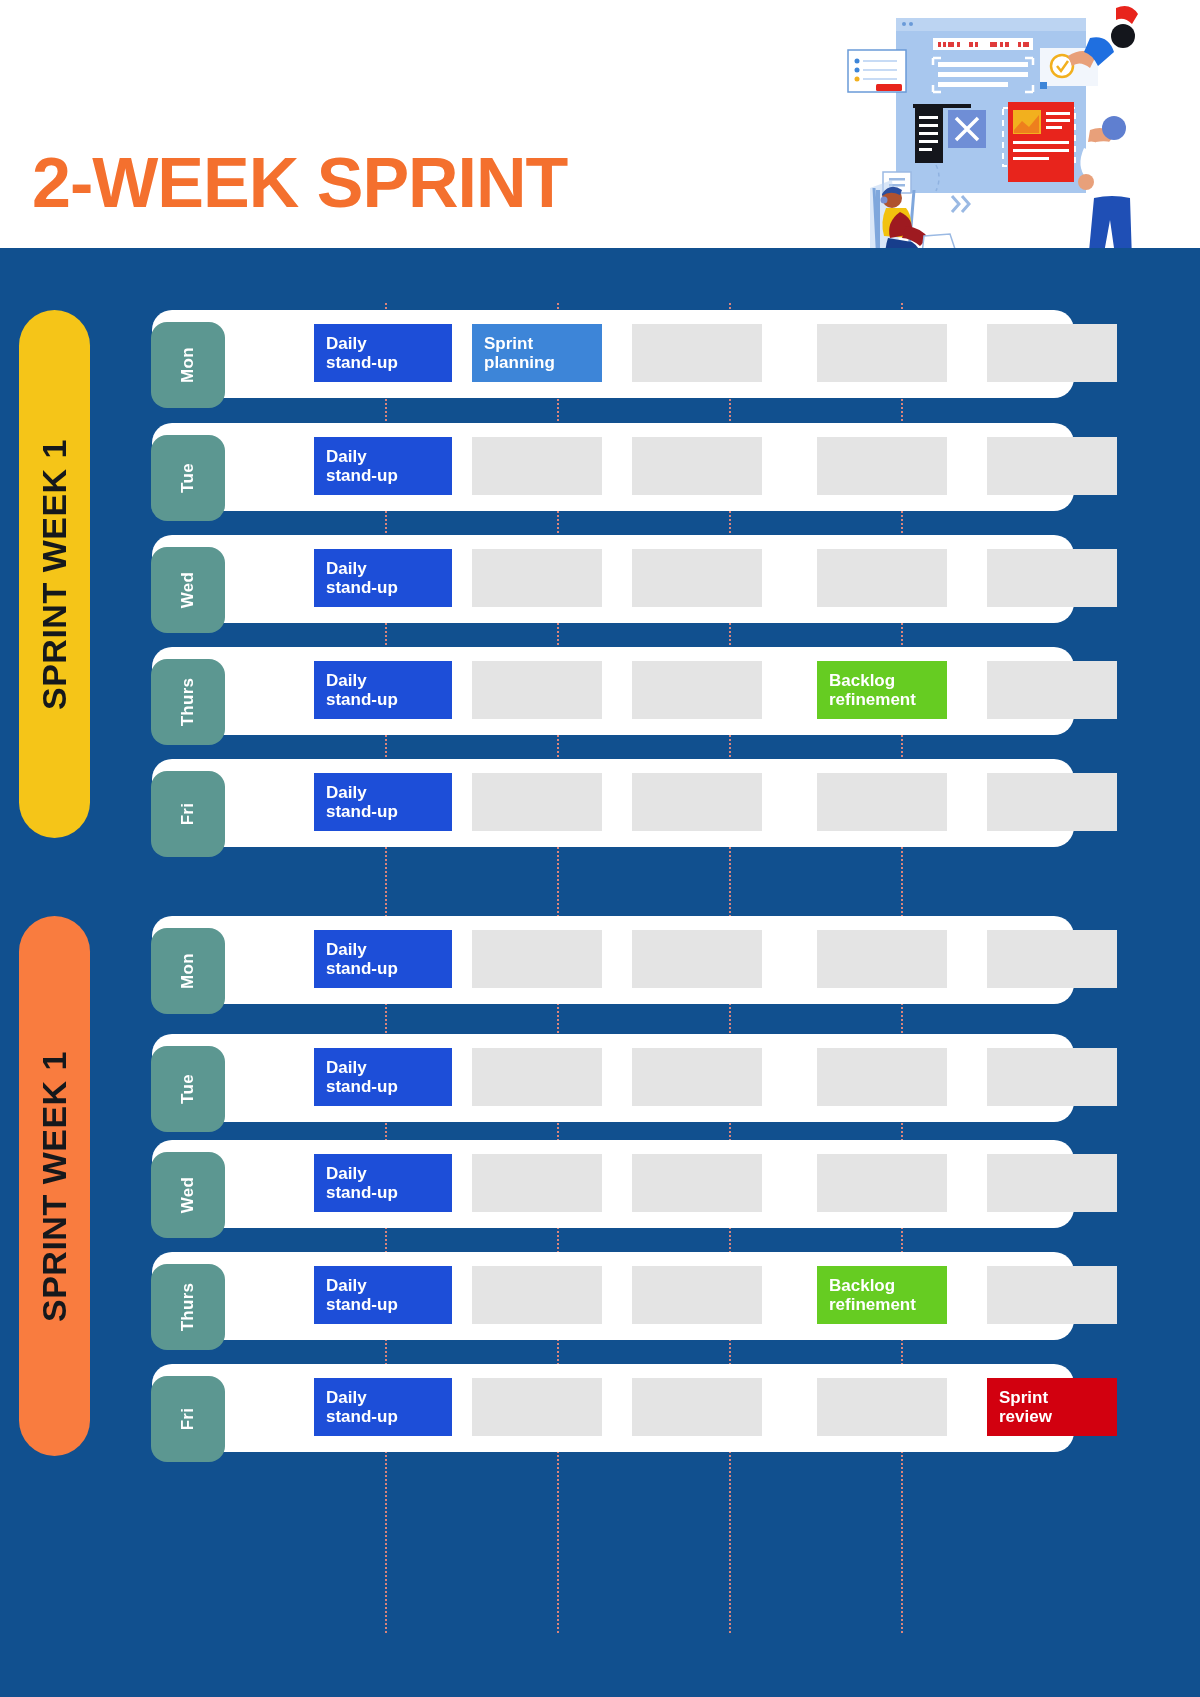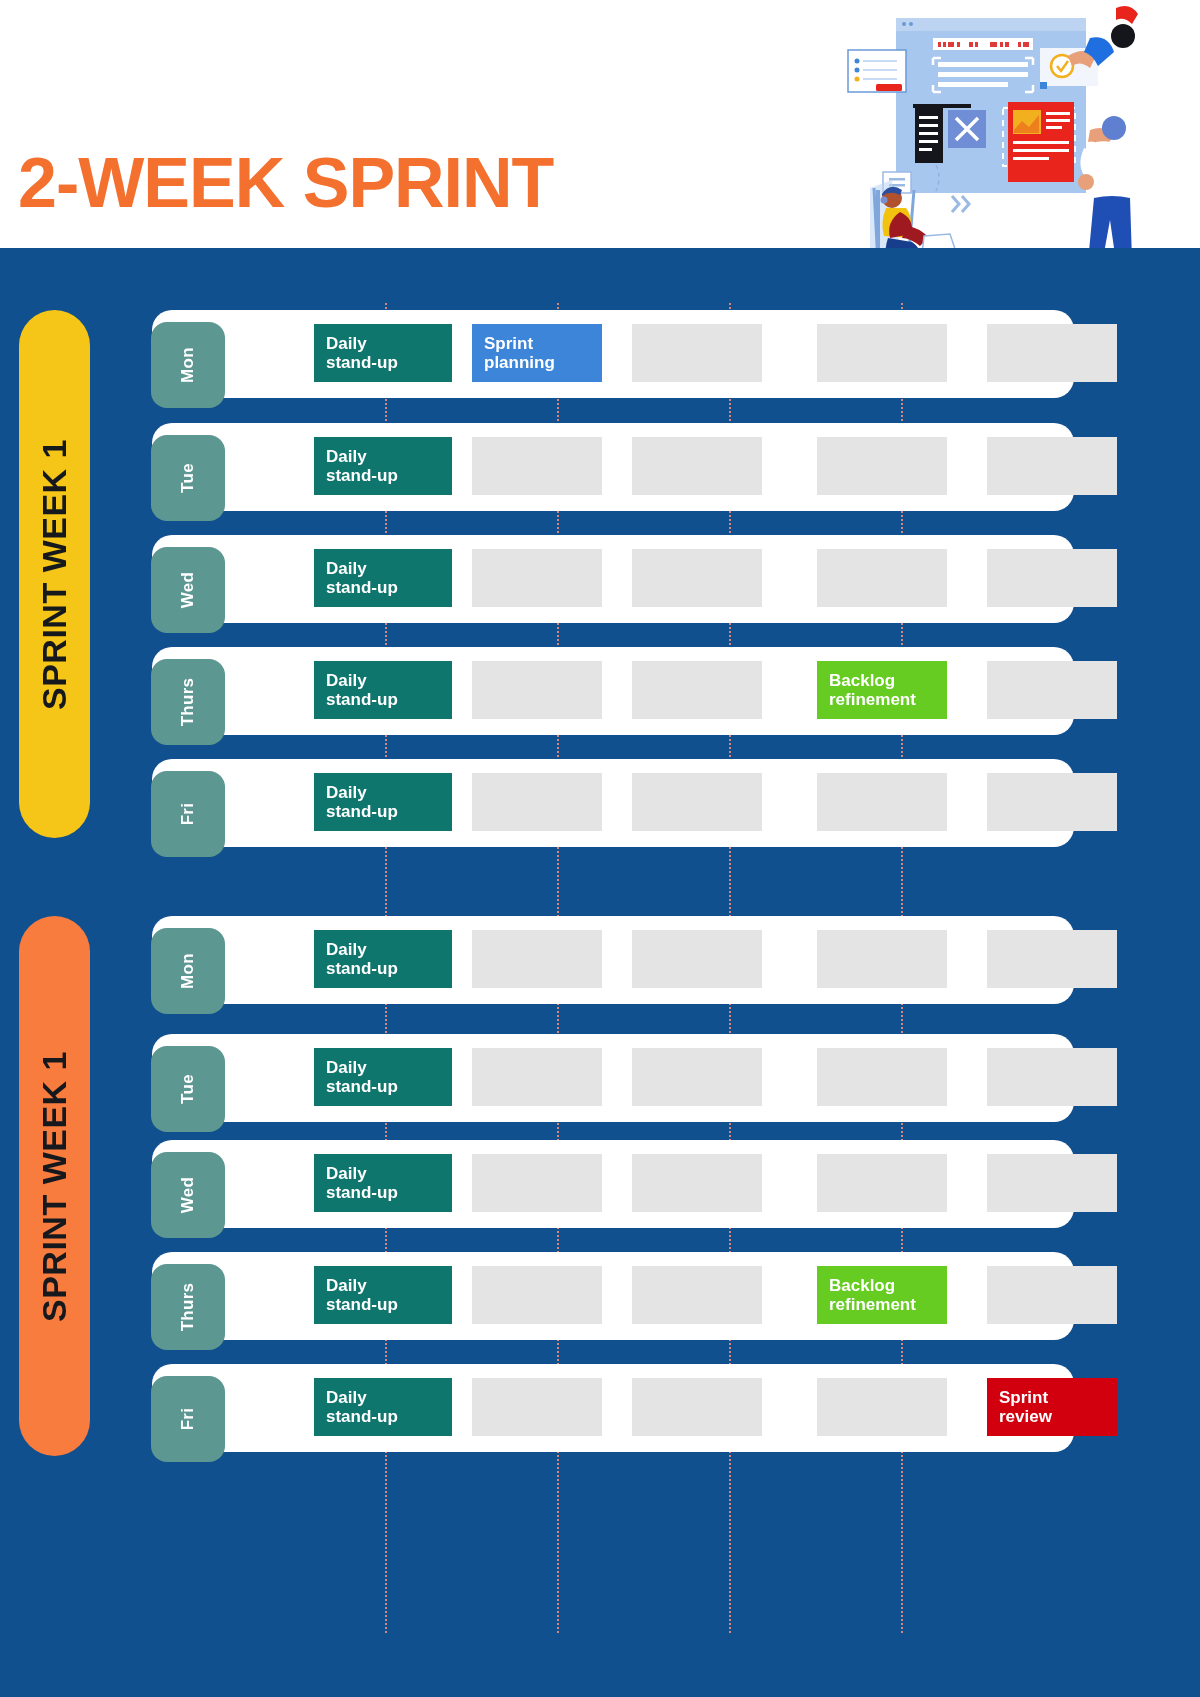--- a/index.html
+++ b/index.html
@@ -17,21 +17,21 @@
   .header {
     position: relative;
     width: 1200px;
     height: 248px;
     background: #ffffff;
     overflow: hidden;
   }
 
   .title {
     position: absolute;
-    left: 18px;
+    left: 32px;
     top: 148px;
     font-size: 70px;
     font-weight: bold;
     color: #f4702e;
     letter-spacing: -1px;
     line-height: 1;
     white-space: nowrap;
   }
 
   .hero-illo {
@@ -135,21 +135,21 @@
     height: 100%;
     display: flex;
     flex-direction: column;
     justify-content: center;
     padding: 0 12px;
     color: #ffffff;
     font-size: 17px;
     font-weight: bold;
     line-height: 1.12;
   }
-  .chip.orange { background: #0f766e; }
+  .chip.orange { background: #1d4ed8; }
   .chip.blue   { background: #3d85d8; }
   .chip.green  { background: #66cc22; }
   .chip.red    { background: #d2000f; }
 
   .ph {
     width: 100%;
     height: 100%;
     background: #e4e4e4;
   }
 </style>

